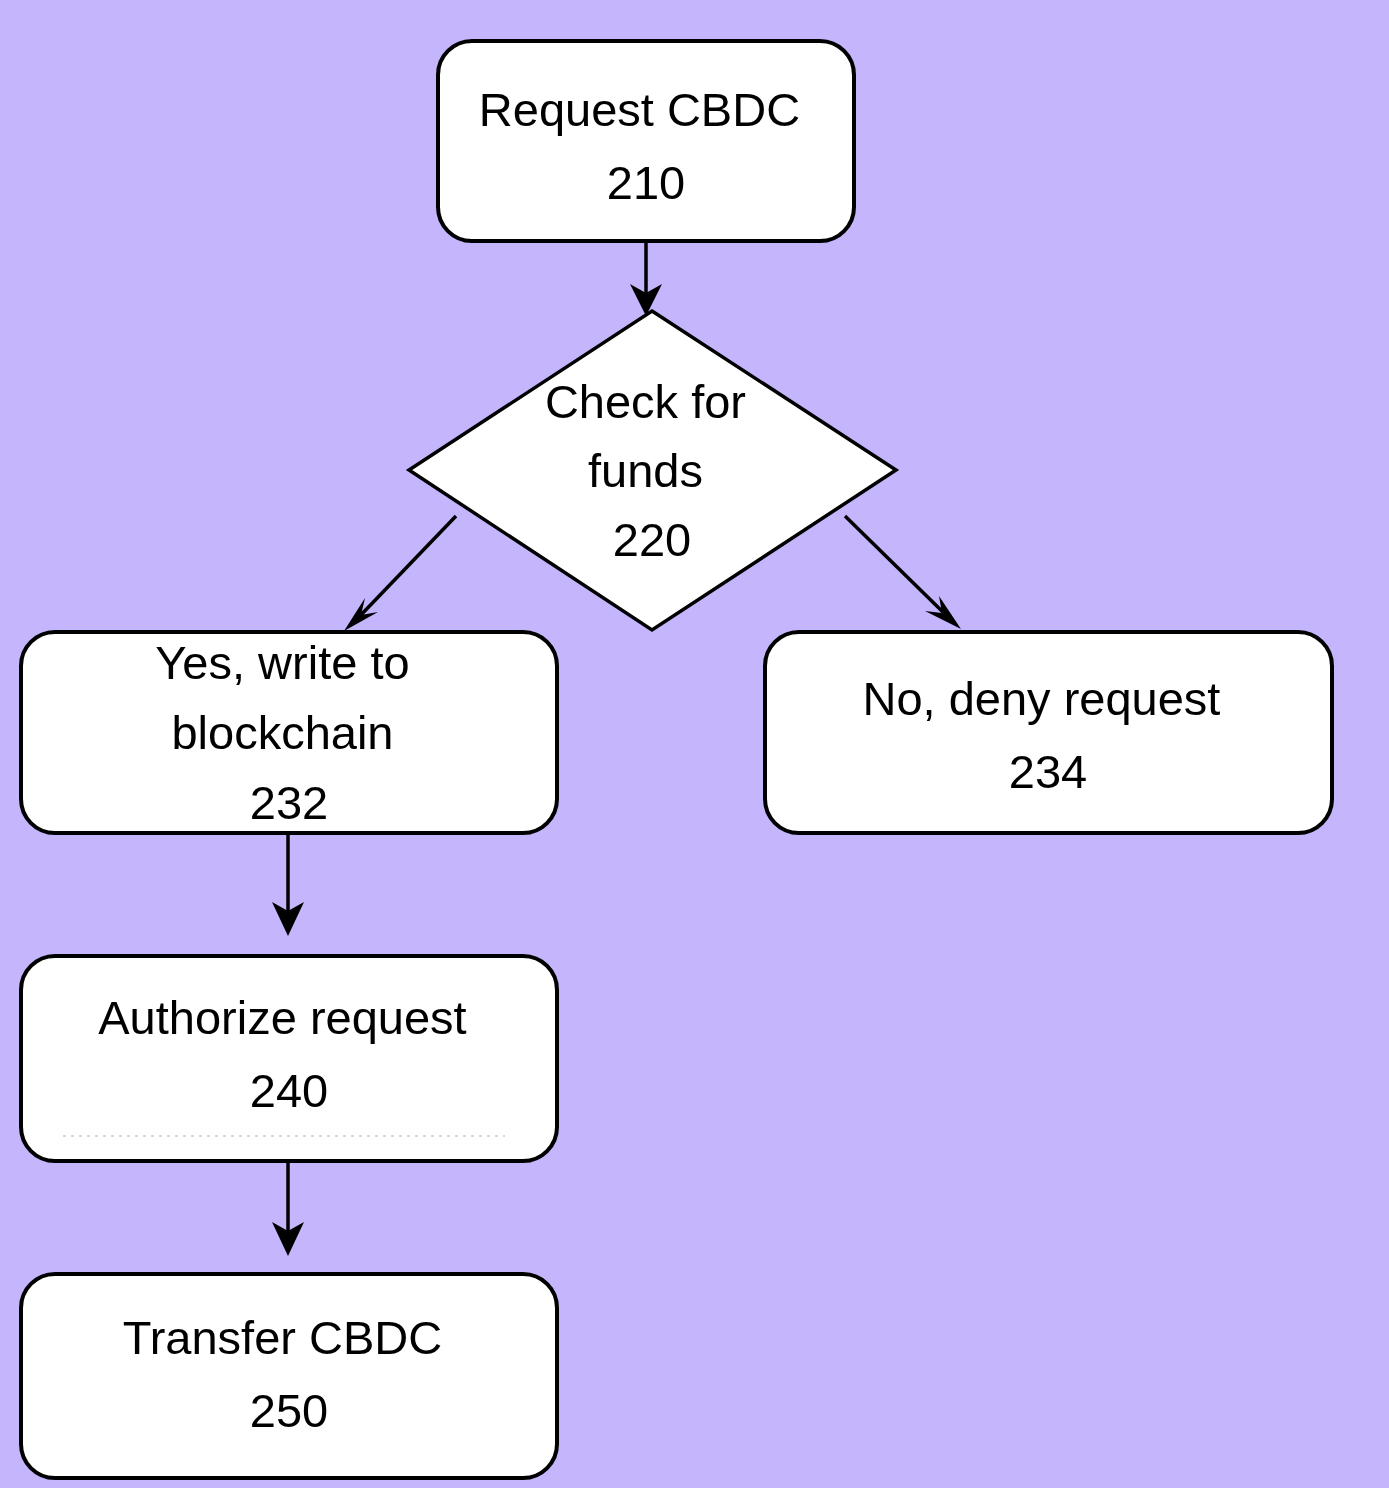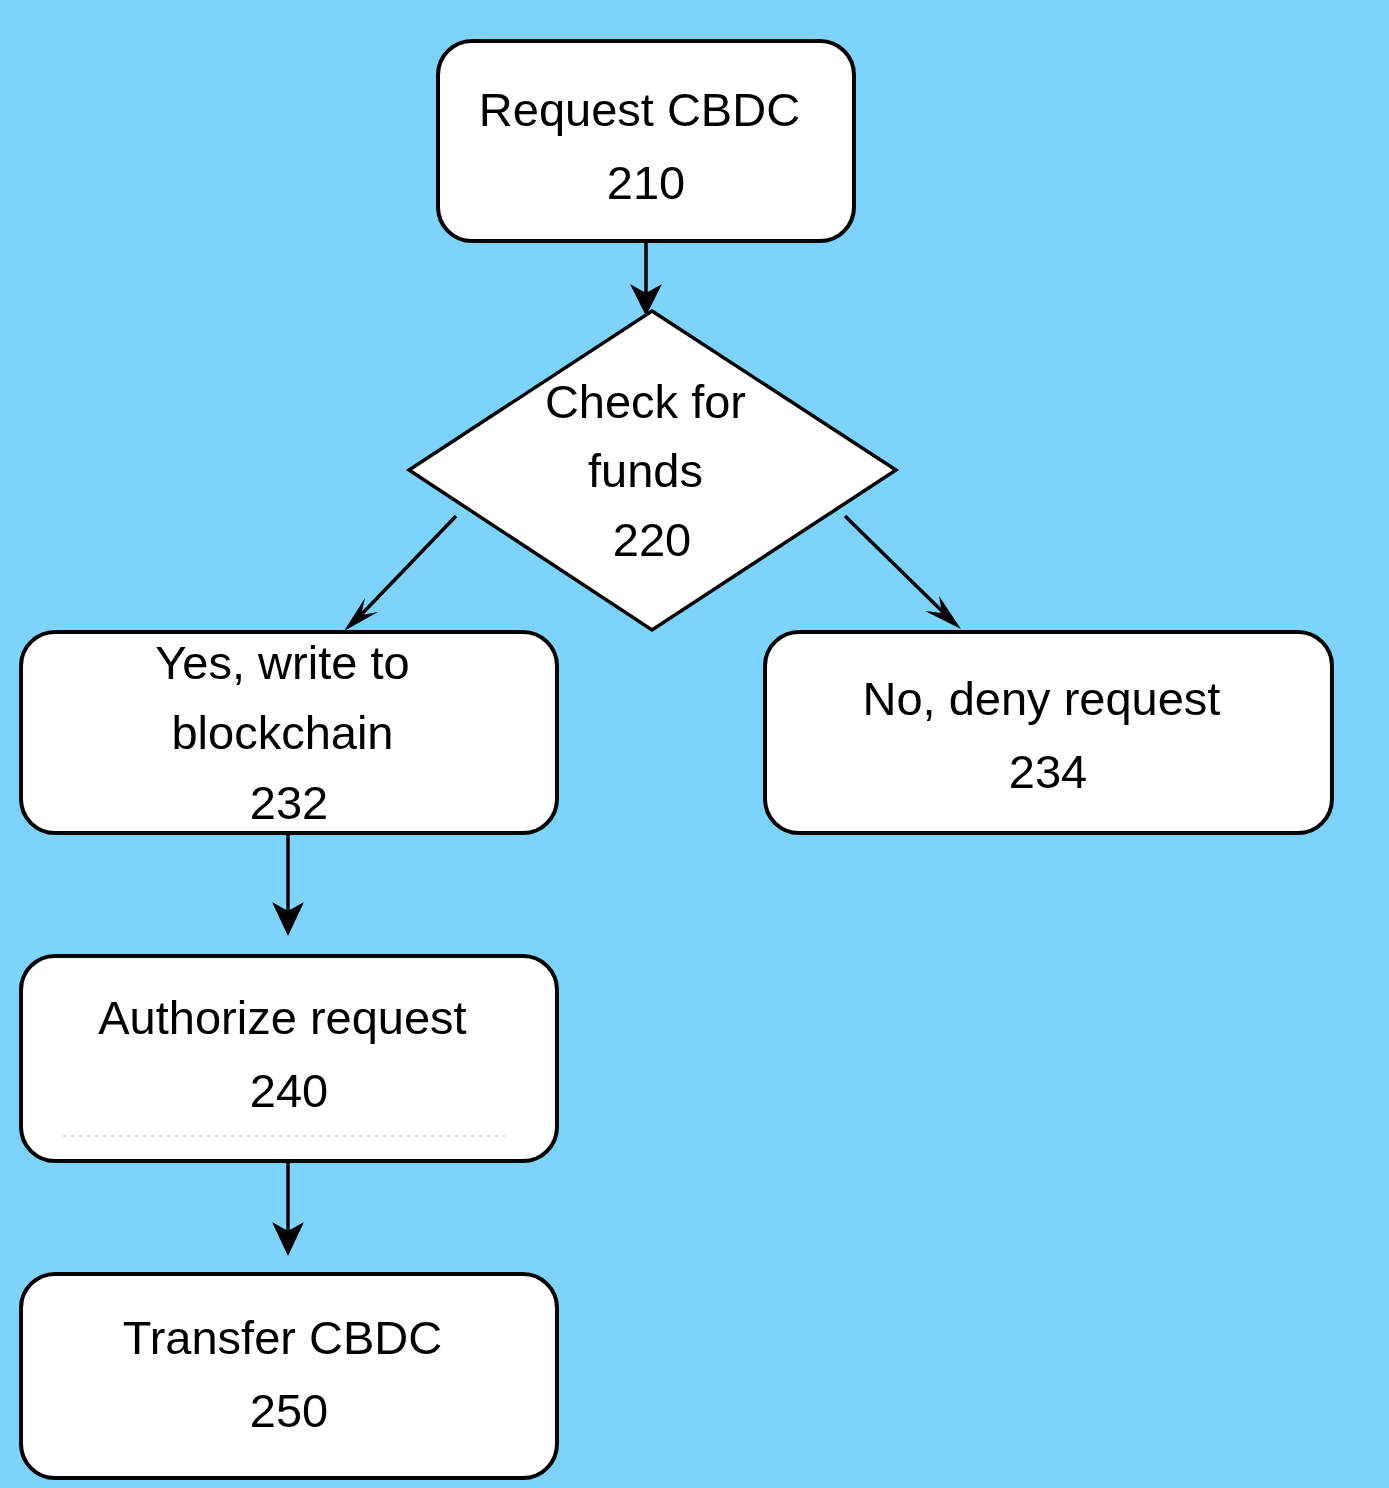--- a/index.html
+++ b/index.html
@@ -5,21 +5,21 @@
 <style>
   html, body {
     margin: 0;
     padding: 0;
     background: #ffffff;
   }
   #canvas {
     position: relative;
     width: 1389px;
     height: 1488px;
-    background: #7dd3fc;
+    background: #c4b5fd;
     overflow: hidden;
   }
   svg#flow {
     display: block;
     width: 1389px;
     height: 1488px;
   }
   .node-shape {
     fill: #ffffff;
     stroke: #000000;

